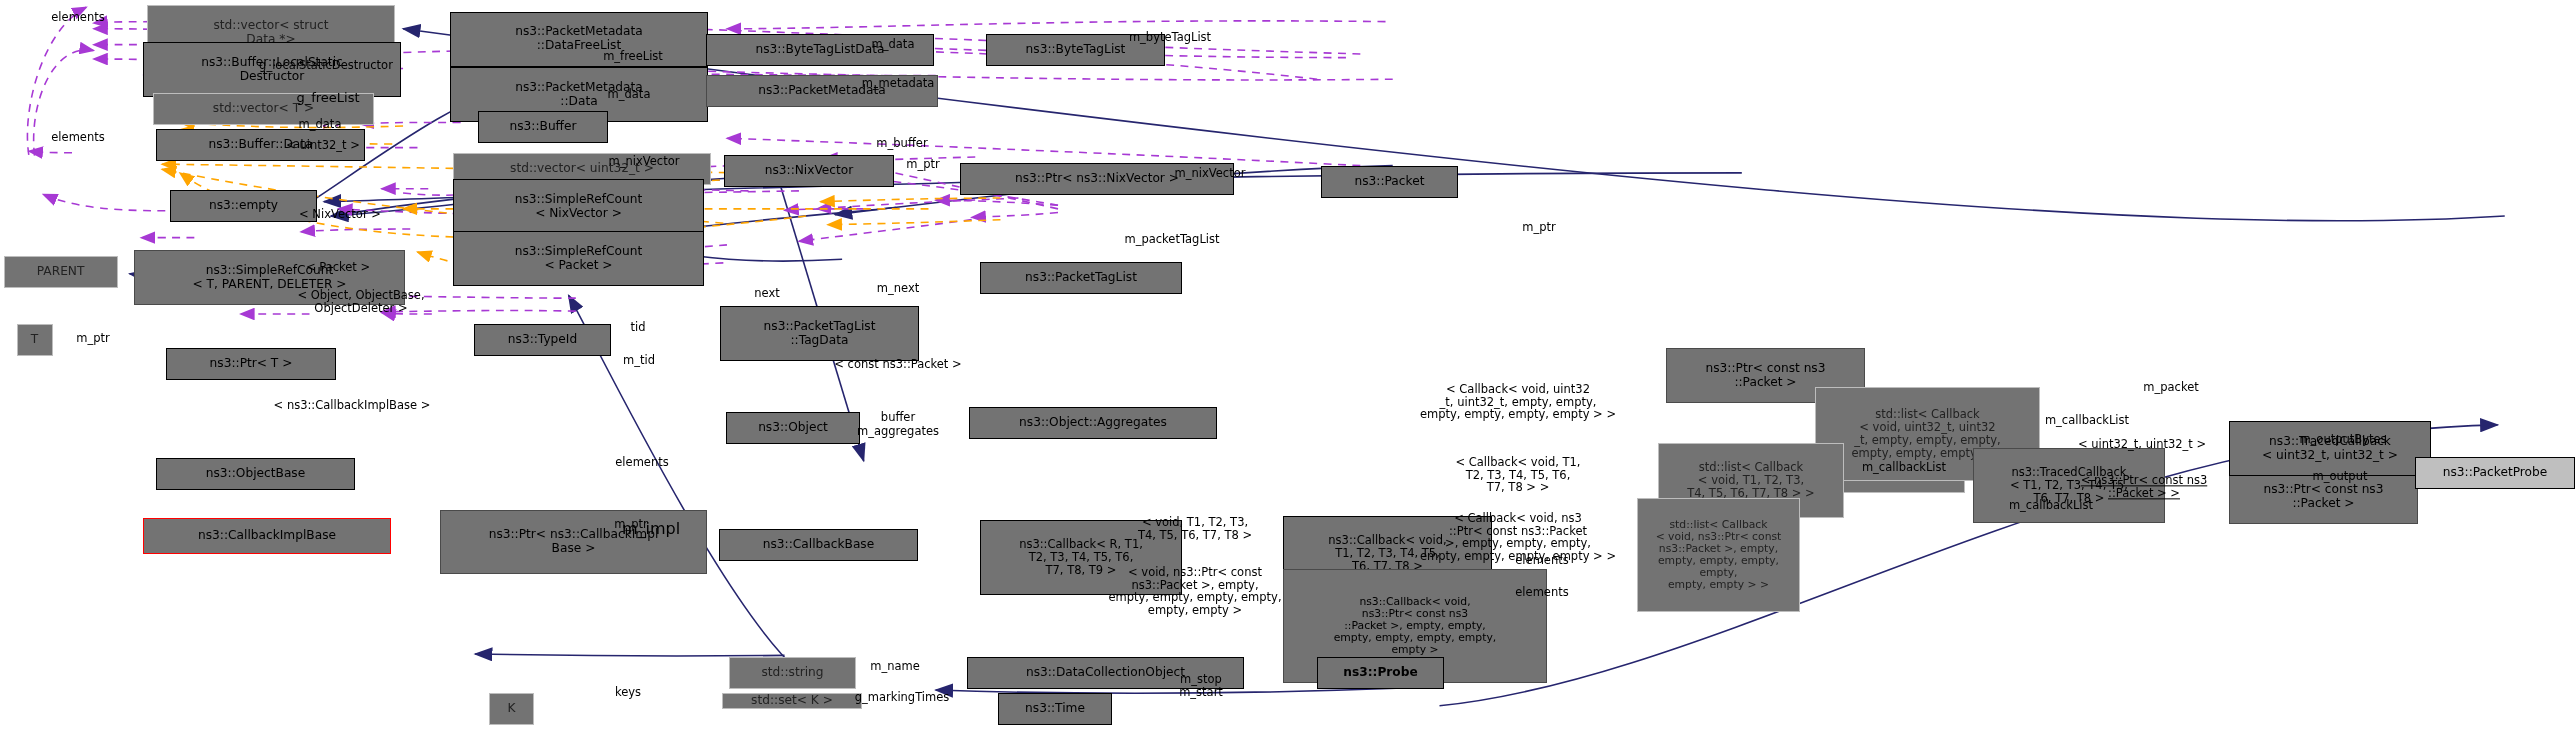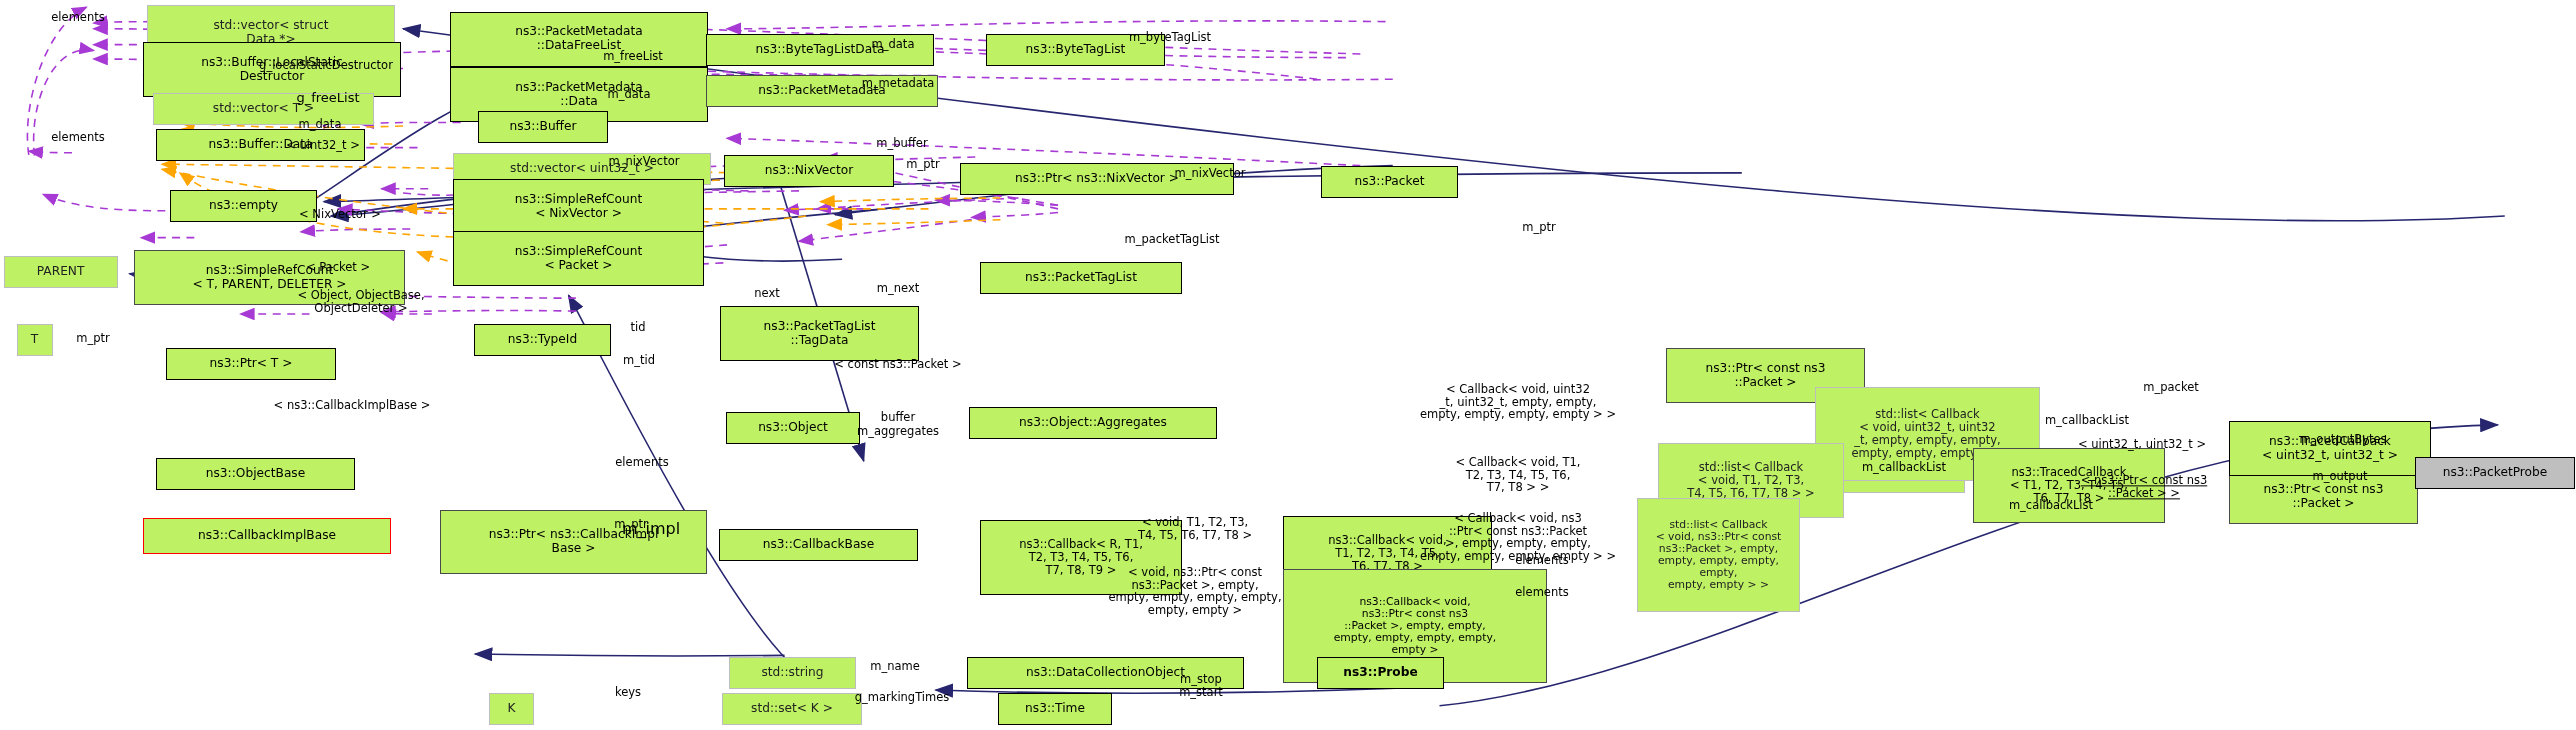--- a/index.html
+++ b/index.html
@@ -15,21 +15,21 @@
     position:absolute;left:0;top:0;width:2576px;height:731px;
     pointer-events:none;
   }
   .node{
     position:absolute;
     box-sizing:border-box;
     display:flex;
     align-items:center;
     justify-content:center;
     text-align:center;
-    background:#bef264;
+    background:#737373;
     line-height:1.12;
     white-space:pre-line;
     padding:0.7px 2.2px;
     font-size:9.4px;
     color:#000000;
   }
   
   .node.plain{ border:0.7px solid #000000; }
   
   .node.tmpl{ border:0.7px solid #bdbdbd; color:#222; }
@@ -178,21 +178,21 @@
       <div class="node plain" style="left: 478px; top: 111px; width: 130px; height: 32px; font-size: 12.2px;">ns3::Buffer</div>
       <div class="node tmpl" style="left: 453px; top: 153px; width: 258px; height: 32px; font-size: 12.2px;">std::vector&lt; uint32_t &gt;</div>
       <div class="node plain" style="left: 453px; top: 179px; width: 251px; height: 55px; font-size: 12.2px;">ns3::SimpleRefCount
 &lt; NixVector &gt;</div>
       <div class="node plain" style="left: 453px; top: 231px; width: 251px; height: 55px; font-size: 12.2px;">ns3::SimpleRefCount
 &lt; Packet &gt;</div>
       <div class="node plain" style="left: 474px; top: 324px; width: 137px; height: 32px; font-size: 12.2px;">ns3::TypeId</div>
       <div class="node thick" style="left: 440px; top: 510px; width: 267px; height: 64px; font-size: 12.2px;">ns3::Ptr&lt; ns3::CallbackImpl
 Base &gt;</div>
       <div class="node tmpl" style="left: 729px; top: 657px; width: 127px; height: 32px; font-size: 12.2px;">std::string</div>
-      <div class="node tmpl" style="left: 722px; top: 693px; width: 140px; height: 32px; font-size: 12.2px;">std::set&lt; K &gt;</div>
+      <div class="node tmpl" style="left: 722px; top: 693px; width: 140px; height: 16px; font-size: 12.2px;">std::set&lt; K &gt;</div>
       <div class="node plain" style="left: 706px; top: 34px; width: 228px; height: 32px; font-size: 12.2px;">ns3::ByteTagListData</div>
       <div class="node thick" style="left: 706px; top: 75px; width: 232px; height: 32px; font-size: 12.2px;">ns3::PacketMetadata</div>
       <div class="node plain" style="left: 724px; top: 155px; width: 170px; height: 32px; font-size: 12.2px;">ns3::NixVector</div>
       <div class="node plain" style="left: 720px; top: 306px; width: 199px; height: 55px; font-size: 12.2px;">ns3::PacketTagList
 ::TagData</div>
       <div class="node plain" style="left: 726px; top: 412px; width: 134px; height: 32px; font-size: 12.2px;">ns3::Object</div>
       <div class="node plain" style="left: 719px; top: 529px; width: 199px; height: 32px; font-size: 12.2px;">ns3::CallbackBase</div>
       <div class="node plain" style="left: 967px; top: 657px; width: 277px; height: 32px; font-size: 12.2px;">ns3::DataCollectionObject</div>
       <div class="node plain" style="left: 986px; top: 34px; width: 179px; height: 32px; font-size: 12.2px;">ns3::ByteTagList</div>
       <div class="node plain" style="left: 980px; top: 262px; width: 202px; height: 32px; font-size: 12.2px;">ns3::PacketTagList</div>

